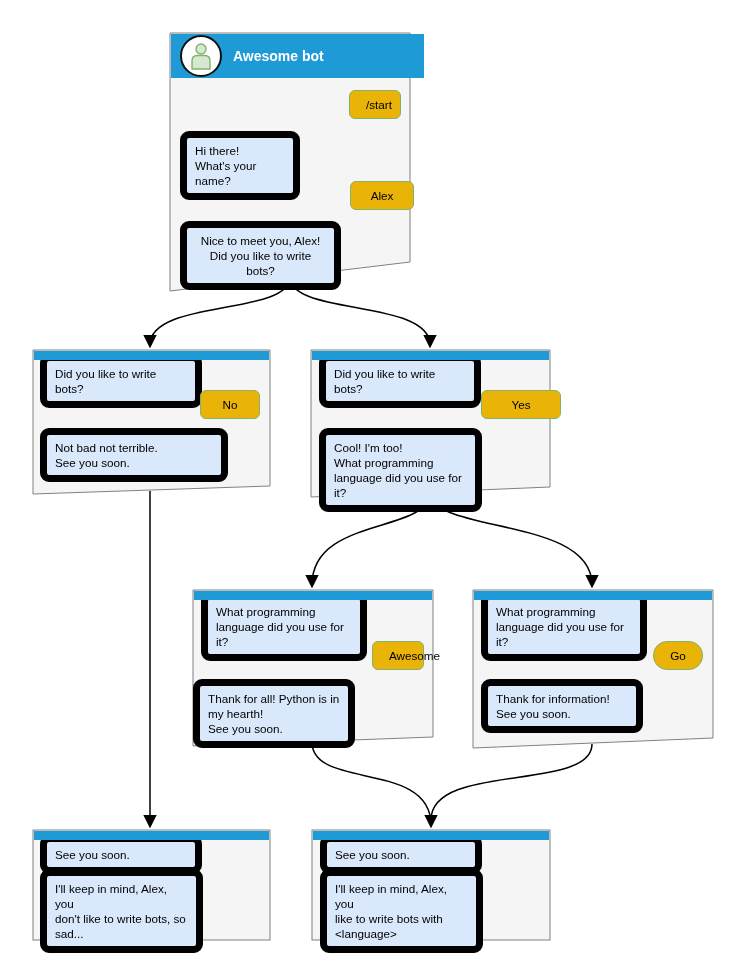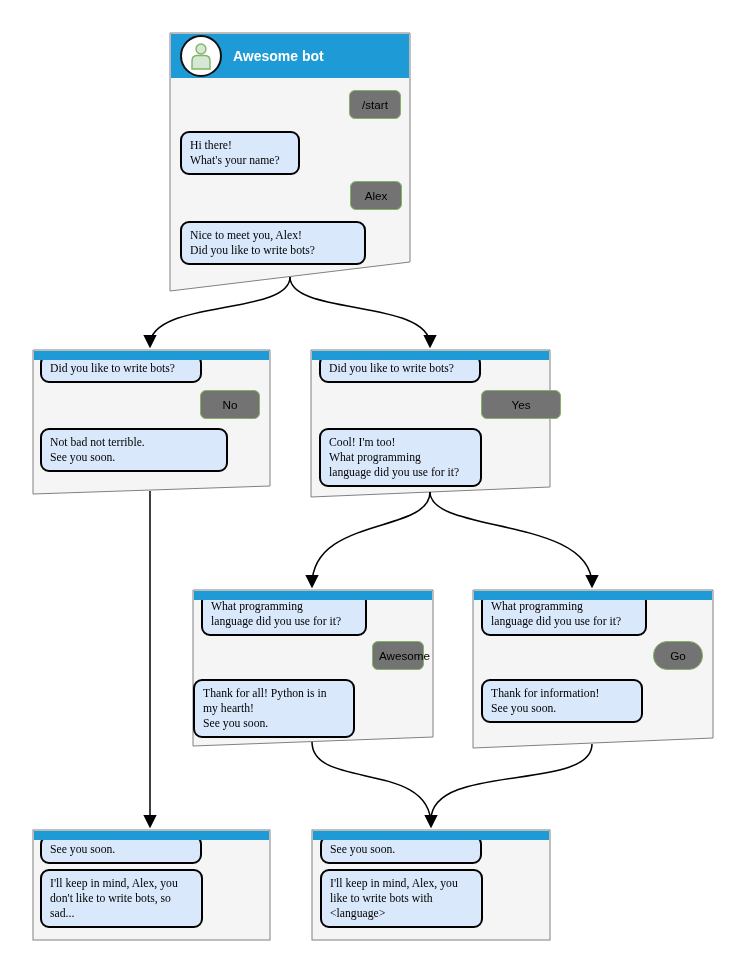--- a/index.html
+++ b/index.html
@@ -22,20 +22,21 @@
   }
   .window-header {
     position: absolute;
     background: #1e9ad6;
     z-index: 3;
   }
   .root-header {
     display: flex;
     align-items: center;
     z-index: 3;
+    padding-left: 15px;
   }
   .avatar {
     position: absolute;
     left: 9px; top: 1px;
     width: 38px; height: 38px;
     background: #ffffff;
     border: 2px solid #111111;
     border-radius: 50%;
     display: flex;
     align-items: center;
@@ -59,30 +60,29 @@
     z-index: 2;
     font-size: 11.7px;
     line-height: 15px;
     color: #000000;
     white-space: pre-line;
     box-sizing: border-box;
     padding: 5px 8px;
   }
   .msg.bot {
     background: #dae8fc;
-    border: 2px solid #000000;
+    border: 7px solid #000000;
     border-radius: 9px;
-    font-family: Liberation Serif, serif;
   }
   .msg.user {
-    background: #737373;
+    background: #eab308;
     border: 1px solid #82b366;
     border-radius: 6px;
     text-align: center;
-    padding: 6px 6px;
+    padding: 6px 16px;
   }
 </style>
 </head>
 <body>
 
 <div class="canvas">
 
   <svg class="shapes" width="743" height="971" viewBox="0 0 743 971">
     <defs>
       <marker id="arrowhead" viewBox="0 0 10 10" refX="7.5" refY="5" markerWidth="9" markerHeight="9" orient="auto">
@@ -112,22 +112,22 @@
       <svg width="26" height="28" viewBox="0 0 26 28">
         <circle cx="13" cy="7" r="5" fill="#d5e8d4" stroke="#82b366" stroke-width="1.4"></circle>
         <path d="M4 27 L4 19 Q4 13.5 9 13.5 L17 13.5 Q22 13.5 22 19 L22 27 Z" fill="#d5e8d4" stroke="#82b366" stroke-width="1.4"></path>
       </svg>
     </div>
     <div class="window-title">Awesome bot</div>
   </div>
   <div class="msg user" style="left:349px; top:90px; width:52px; min-height:29px;">/start</div>
   <div class="msg bot" style="left:180px; top:131px; width:120px; min-height:40px;">Hi there!
 What's your name?</div>
-  <div class="msg user" style="left:350px; top:181px; width:52px; min-height:29px;">Alex</div>
-  <div class="msg bot" style="left:180px; top:221px; width:186px; min-height:40px;">Nice to meet you, Alex!
+  <div class="msg user" style="left:350px; top:181px; width:64px; min-height:29px;">Alex</div>
+  <div class="msg bot" style="left:180px; top:221px; width:161px; min-height:40px;text-align:center;">Nice to meet you, Alex!
 Did you like to write bots?</div>
 
   <div class="window-header" style="left:34px; top:351px; width:235px; height:9px;"></div>
   <div class="msg bot" style="left:40px; top:354px; width:162px; min-height:26px;">Did you like to write bots?</div>
   <div class="msg user" style="left:200px; top:390px; width:60px; min-height:29px;">No</div>
   <div class="msg bot" style="left:40px; top:428px; width:188px; min-height:40px;">Not bad not terrible.
 See you soon.</div>
 
   <div class="window-header" style="left:312px; top:351px; width:237px; height:9px;"></div>
   <div class="msg bot" style="left:319px; top:354px; width:162px; min-height:26px;">Did you like to write bots?</div>

